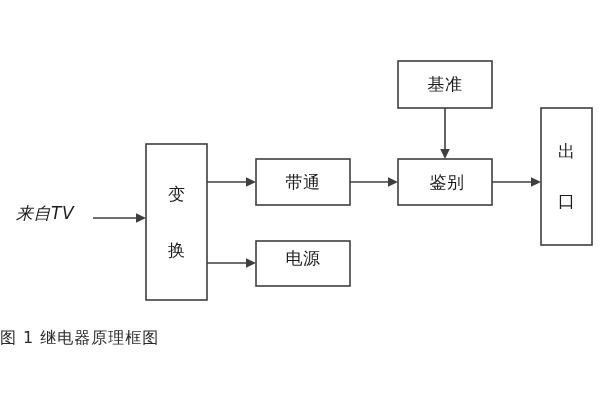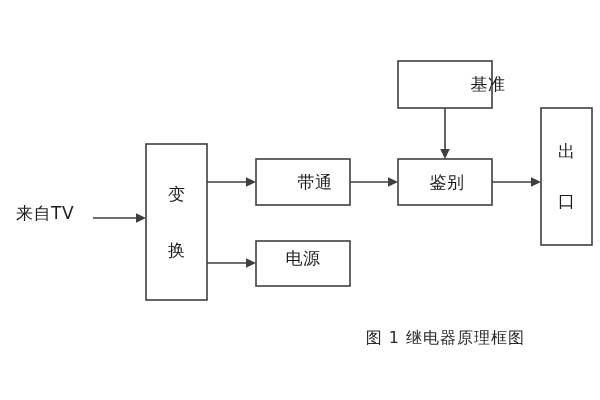--- a/index.html
+++ b/index.html
@@ -57,27 +57,28 @@
   .box-label.vertical > span {
     display: block;
     line-height: 1;
   }
   .io-text {
     position: absolute;
     color: #1b1b1b;
     font-size: 17px;
     white-space: nowrap;
     letter-spacing: 0.5px;
+    font-style: italic;
   }
   .caption {
     position: absolute;
     left: 0;
     top: 328px;
     width: 525px;
-    text-align: right;
+    text-align: left;
     color: #2a2a2a;
     font-size: 16px;
     letter-spacing: 1px;
     white-space: nowrap;
   }
 </style>
 </head>
 <body>
 
 <div id="canvas">
@@ -123,25 +124,25 @@
 
   </svg>
 
   <div class="io-text" style="left:16px; top:202px;">来自TV</div>
 
   <div class="box-label vertical" style="left:146px; top:166px; width:61px; height:112px;">
     <span>变</span>
     <span>换</span>
   </div>
 
-  <div class="box-label" style="left:256px; top:159px; width:94px; height:46px;padding-left:12px;">带通</div>
+  <div class="box-label" style="left:256px; top:159px; width:94px; height:46px;">带通</div>
 
   <div class="box-label" style="left:256px; top:241px; width:94px; height:34px;">电源</div>
 
-  <div class="box-label" style="left:398px; top:61px; width:94px; height:47px;margin-left:43px;">基准</div>
+  <div class="box-label" style="left:398px; top:61px; width:94px; height:47px;">基准</div>
 
   <div class="box-label" style="left:398px; top:159px; width:98px; height:46px;">鉴别</div>
 
   <div class="box-label vertical" style="left:541px; top:126px; width:51px; height:100px;">
     <span>出</span>
     <span>口</span>
   </div>
 
   <div class="caption">图 1  继电器原理框图</div>
 

